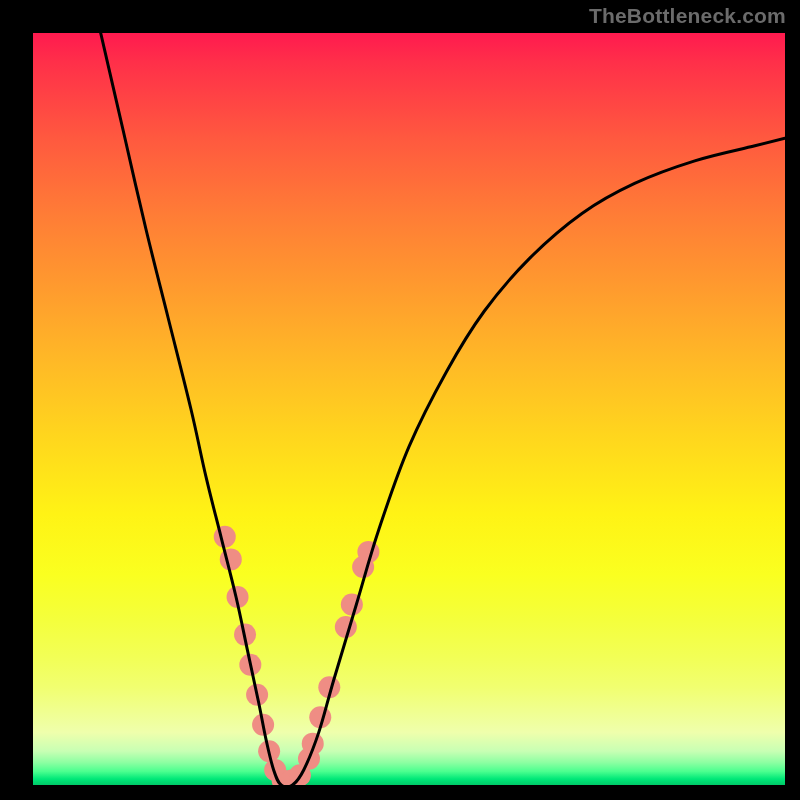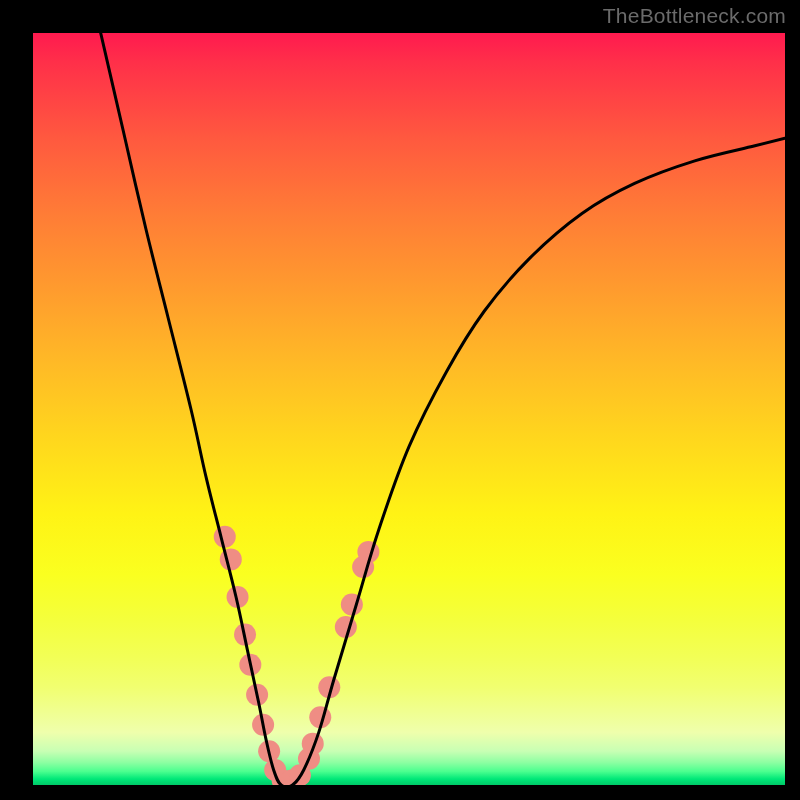--- a/index.html
+++ b/index.html
@@ -47,21 +47,21 @@
       #00e878 99.2%,
       #00c968 100%
     );
   }
   .watermark {
     position: absolute;
     top: 4px;
     right: 14px;
     color: #6b6b6b;
     font-size: 21px;
-    font-weight: 400;
+    font-weight: 700;
     letter-spacing: 0.2px;
     z-index: 5;
   }
   svg.curve-layer {
     position: absolute;
     left: 0;
     top: 0;
     width: 752px;
     height: 752px;
     pointer-events: none;

